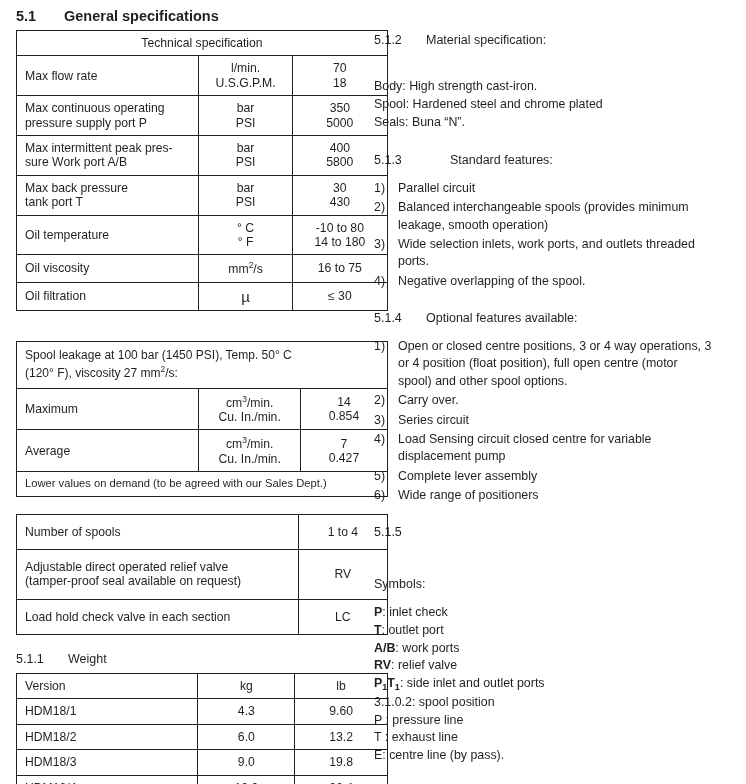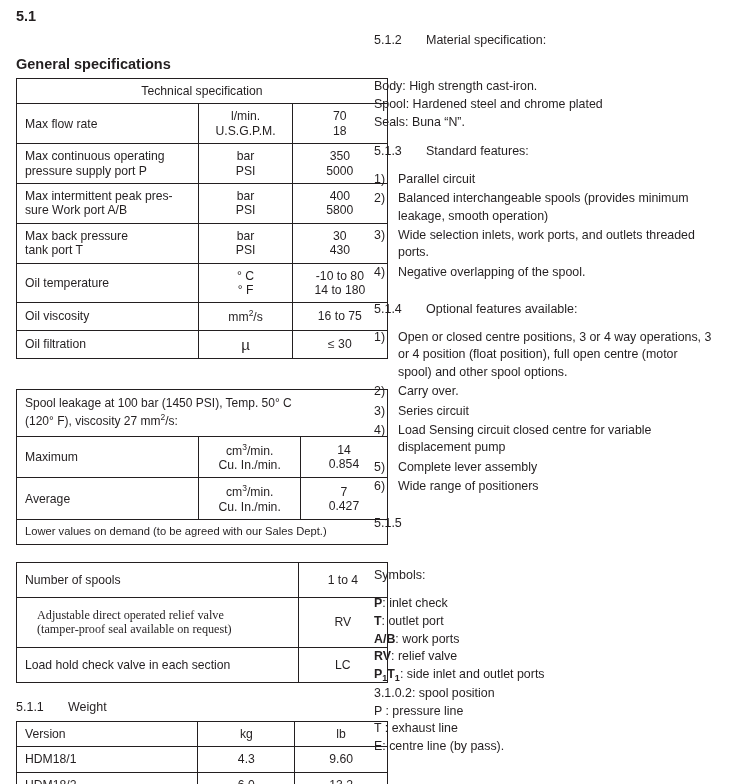--- a/index.html
+++ b/index.html
@@ -20,25 +20,24 @@
     left: 16px; top: 0; width: 372px;
   }
   .col-right {
     position: absolute;
     left: 374px; top: 0; width: 340px;
   }
 
   
   .sec-head {
     display: flex;
-    align-items: flex-start;
+    align-items: flex-end;
     font-size: 14.5px;
     font-weight: bold;
     margin: 0;
-    flex-direction: column;
   }
   .sec-head .num { width: 48px; flex: 0 0 48px; }
   .sub-head {
     display: flex;
     align-items: baseline;
     font-size: 12.5px;
     margin: 0;
   }
   .sub-head .num { width: 52px; flex: 0 0 52px; }
 
@@ -195,21 +194,21 @@
     </tbody>
       </table>
 
     <table class="spec t3">
       <tbody>
           <tr>
         <td class="lbl c-left" style="padding:10px 8px;">Number of spools</td>
         <td class="val c-center">1 to 4</td>
       </tr>
       <tr>
-        <td class="lbl c-left" style="padding:10px 20px;font-family:Liberation Serif, serif;">Adjustable direct operated relief valve<br>(tamper-proof seal available on request)</td>
+        <td class="lbl c-left" style="padding:10px 8px;">Adjustable direct operated relief valve<br>(tamper-proof seal available on request)</td>
         <td class="val c-center">RV</td>
       </tr>
       <tr>
         <td class="lbl c-left" style="padding:10px 8px;">Load hold check valve in each section</td>
         <td class="val c-center">LC</td>
       </tr>
     </tbody>
       </table>
 
     <div class="sub-head w-head">
@@ -253,21 +252,21 @@
     <div class="sub-head" style="margin-top:33px;">
       <span class="num">5.1.2</span>
       <span>Material specification:</span>
     </div>
     <div class="plain" style="margin-top:31px;">
       <div>Body: High strength cast-iron.</div>
       <div>Spool: Hardened steel and chrome plated</div>
       <div>Seals: Buna “N”.</div>
     </div>
 
-    <div class="sub-head" style="margin-top:12px;">
+    <div class="sub-head" style="margin-top:21px;gap:24px;">
       <span class="num">5.1.3</span>
       <span>Standard features:</span>
     </div>
     <ol class="numlist" style="margin-top:13px;">
       <li>
         <span class="mk">1)</span>
         <span class="tx">Parallel circuit</span>
       </li>
       <li>
         <span class="mk">2)</span>

